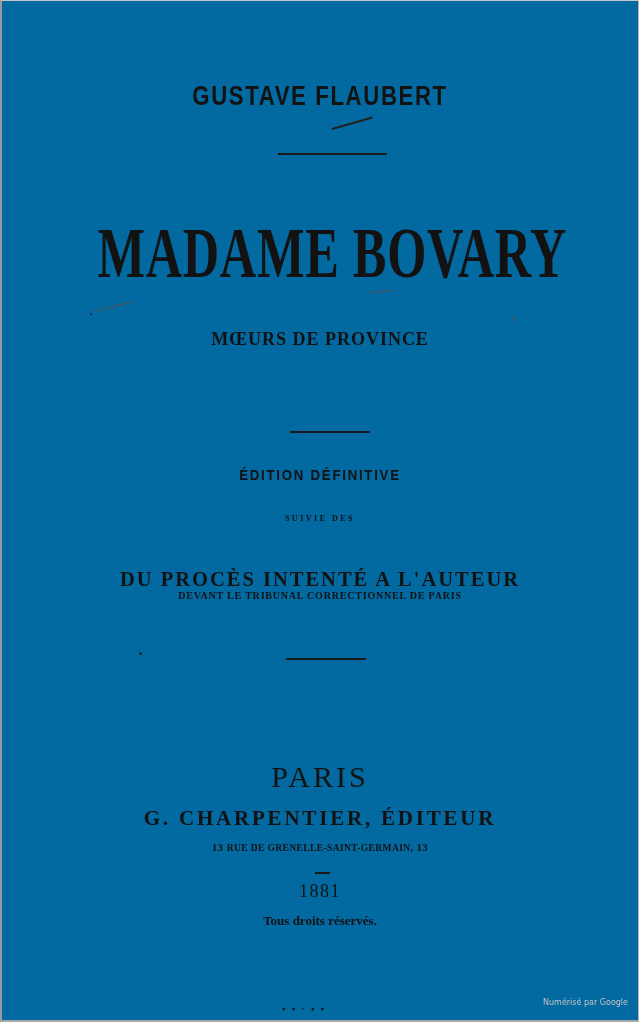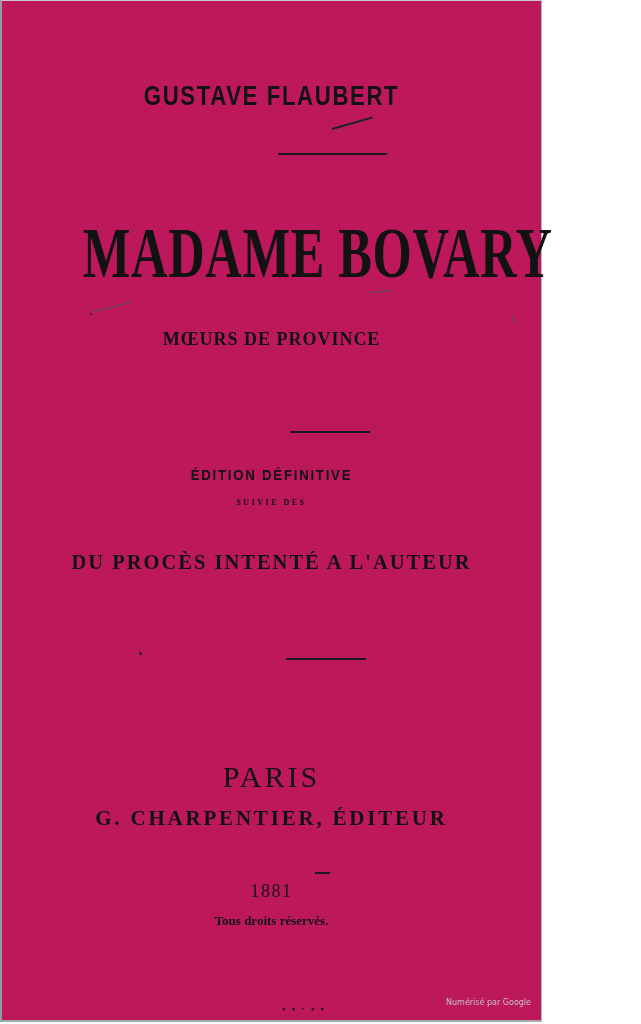--- a/index.html
+++ b/index.html
@@ -9,23 +9,23 @@
     }
     body {
       width: 641px;
       height: 1024px;
       overflow: hidden;
       position: relative;
     }
     .page {
       position: absolute;
       left: 0; top: 0;
-      width: 542px;
+      width: 639px;
       height: 1022px;
-      background: #be185d;
+      background: #0369a1;
       border-left: 2px solid #9a9a9a;
       border-top: 1px solid #c8c8c8;
       border-right: 1px solid #b8b8b8;
       border-bottom: 2px solid #a8a8a8;
       box-sizing: border-box;
       color: #121212;
     }
     .line {
       position: absolute;
       left: 0;
@@ -63,33 +63,33 @@
       font-weight: bold;
       transform: scaleX(0.95);
     }
     .edition {
       top: 465px;
       font-size: 15px;
       letter-spacing: 2px;
       transform: scaleX(0.88);
     }
     .suivie {
-      top: 497px;
+      top: 513px;
       font-size: 8px;
       letter-spacing: 2.5px;
       font-weight: bold;
     }
     .requisitoire {
       top: 516px;
       font-size: 16px;
       font-weight: bold;
       letter-spacing: 0.3px;
     }
     .proces {
-      top: 550px;
+      top: 567px;
       font-size: 20.5px;
       font-weight: bold;
       letter-spacing: 2px;
     }
     .devant {
       top: 589px;
       font-size: 10px;
       font-weight: bold;
       letter-spacing: 0.8px;
     }
@@ -198,26 +198,32 @@
   <div class="smudge" style="left:368px; top:291px; width:22px; transform:rotate(-6deg);"></div>
   <div class="smudge" style="left:510px; top:314px; width:1.2px; height:7px;"></div>
 
   <div class="line serif subtitle">MŒURS DE PROVINCE</div>
 
   <div class="rule r2"></div>
 
   <div class="line cond edition">ÉDITION DÉFINITIVE</div>
   <div class="line serif suivie">SUIVIE DES</div>
   <div class="line serif proces">DU PROCÈS INTENTÉ A L'AUTEUR</div>
+  <div class="line serif devant">DEVANT LE TRIBUNAL CORRECTIONNEL DE PARIS</div>
 
   <div class="dot" style="left:137px; top:651px;"></div>
   <div class="rule r3"></div>
 
   <div class="line serif city">PARIS</div>
   <div class="line serif publisher">G. CHARPENTIER, ÉDITEUR</div>
+  <div class="line serif address">
+    <span>13</span>
+    <span class="small">RUE DE GRENELLE-SAINT-GERMAIN,</span>
+    <span>13</span>
+  </div>
 
   <div class="rule r4"></div>
 
   <div class="line serif year">1881</div>
   <div class="line serif rights">Tous droits réservés.</div>
 
   <div class="bottom-marks">▪ ▪ · ▪ ▪</div>
 
   <div class="watermark">Numérisé par Google</div>
 </div>

